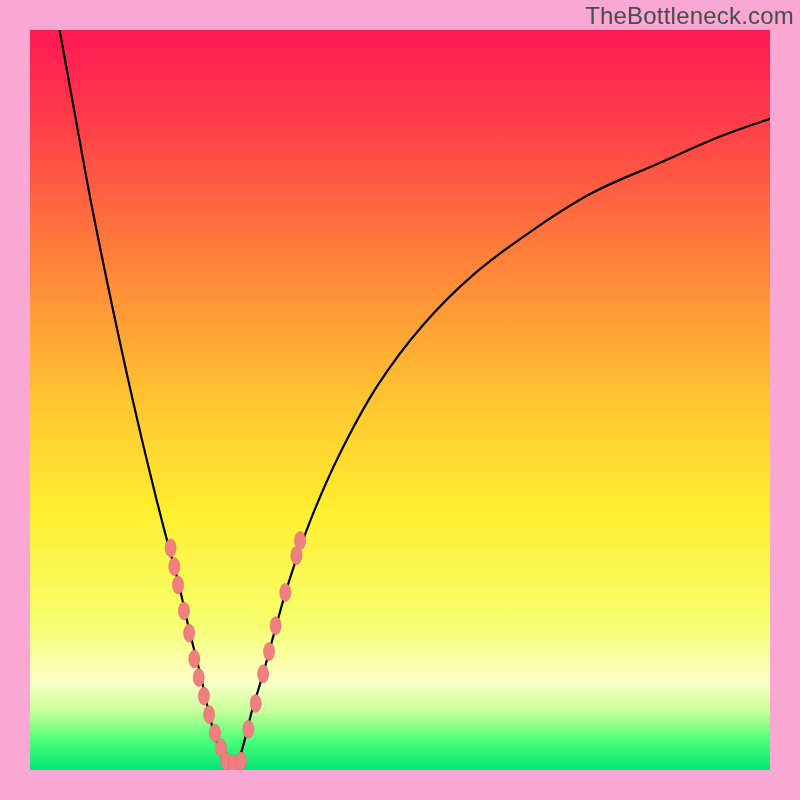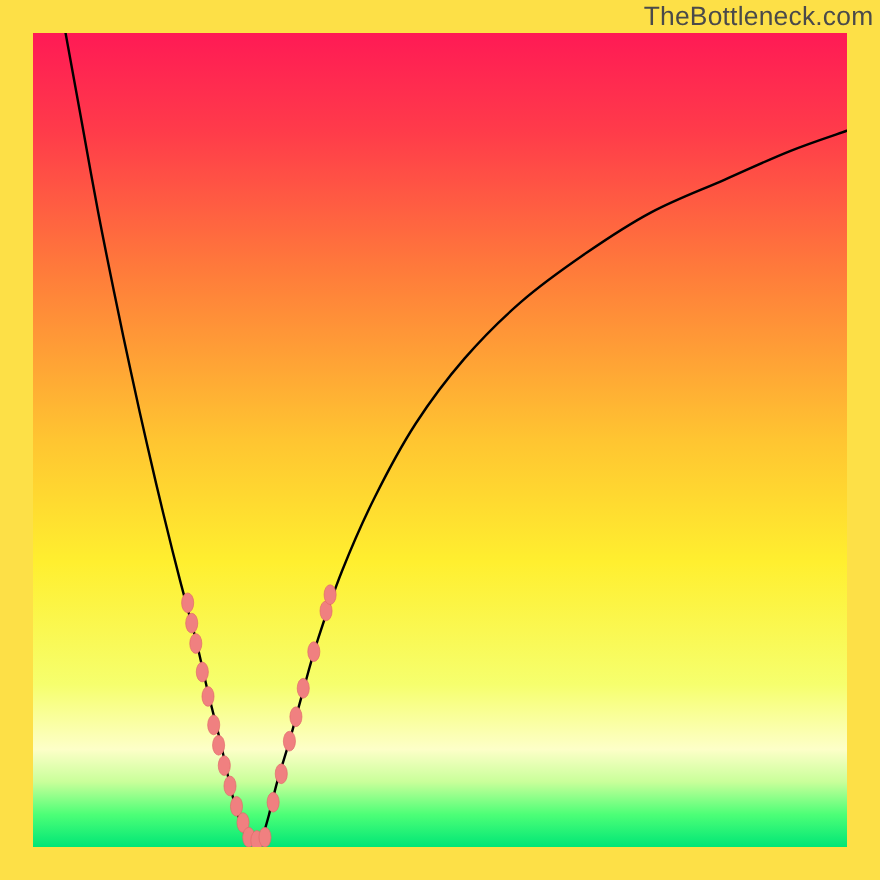--- a/index.html
+++ b/index.html
@@ -8,21 +8,21 @@
     width: 800px;
     height: 800px;
     overflow: hidden;
     background: #000;
     font-family: Arial, Helvetica, sans-serif;
   }
   .frame {
     position: relative;
     width: 800px;
     height: 800px;
-    background: #fde047;
+    background: #f9a8d4;
   }
   .plot-area {
     position: absolute;
     left: 30px;
     top: 30px;
     width: 740px;
     height: 740px;
     
   }
   .watermark {

